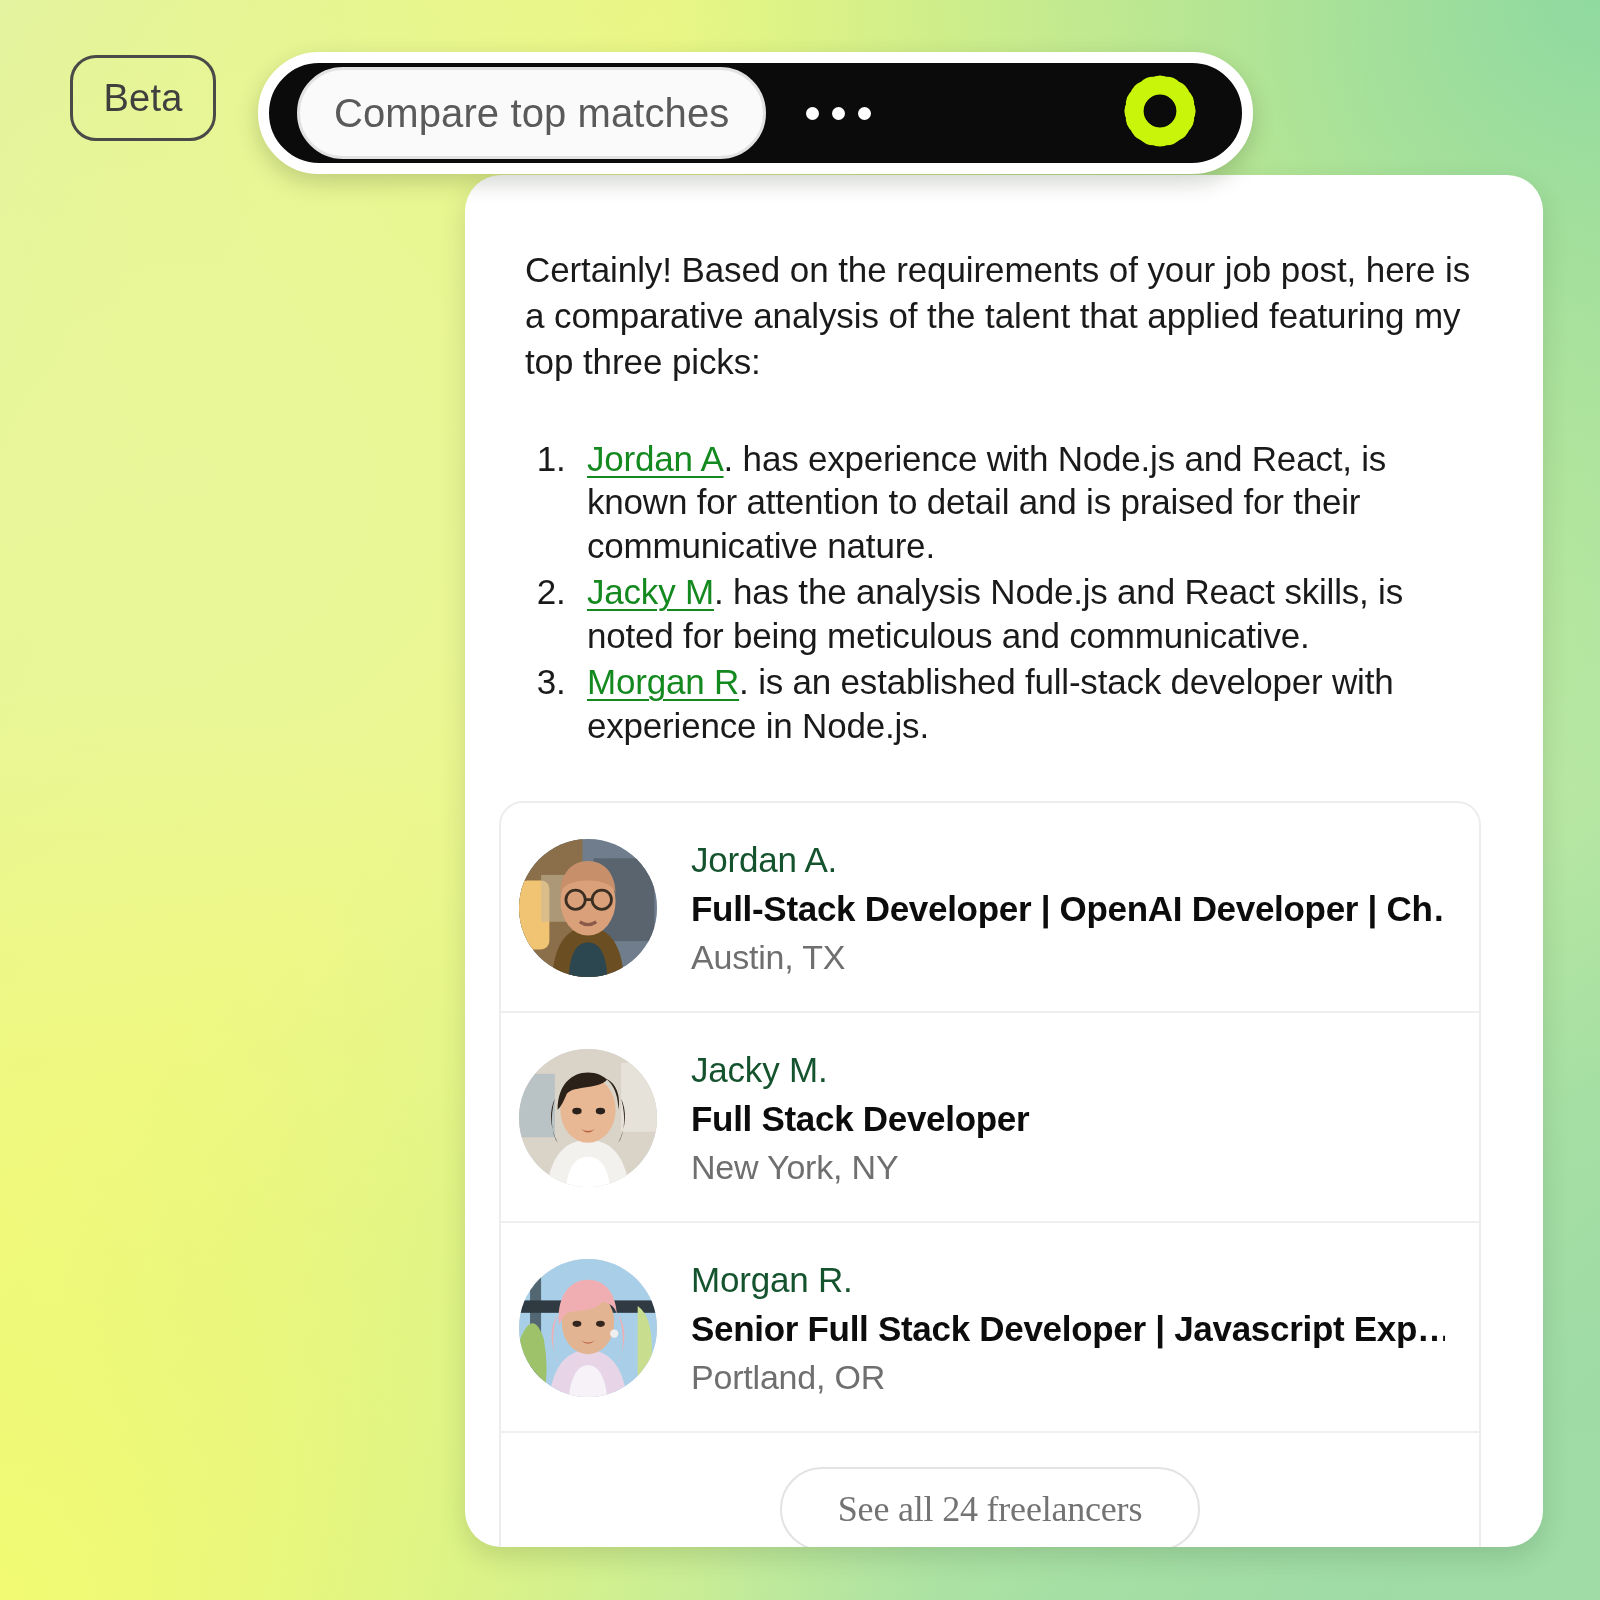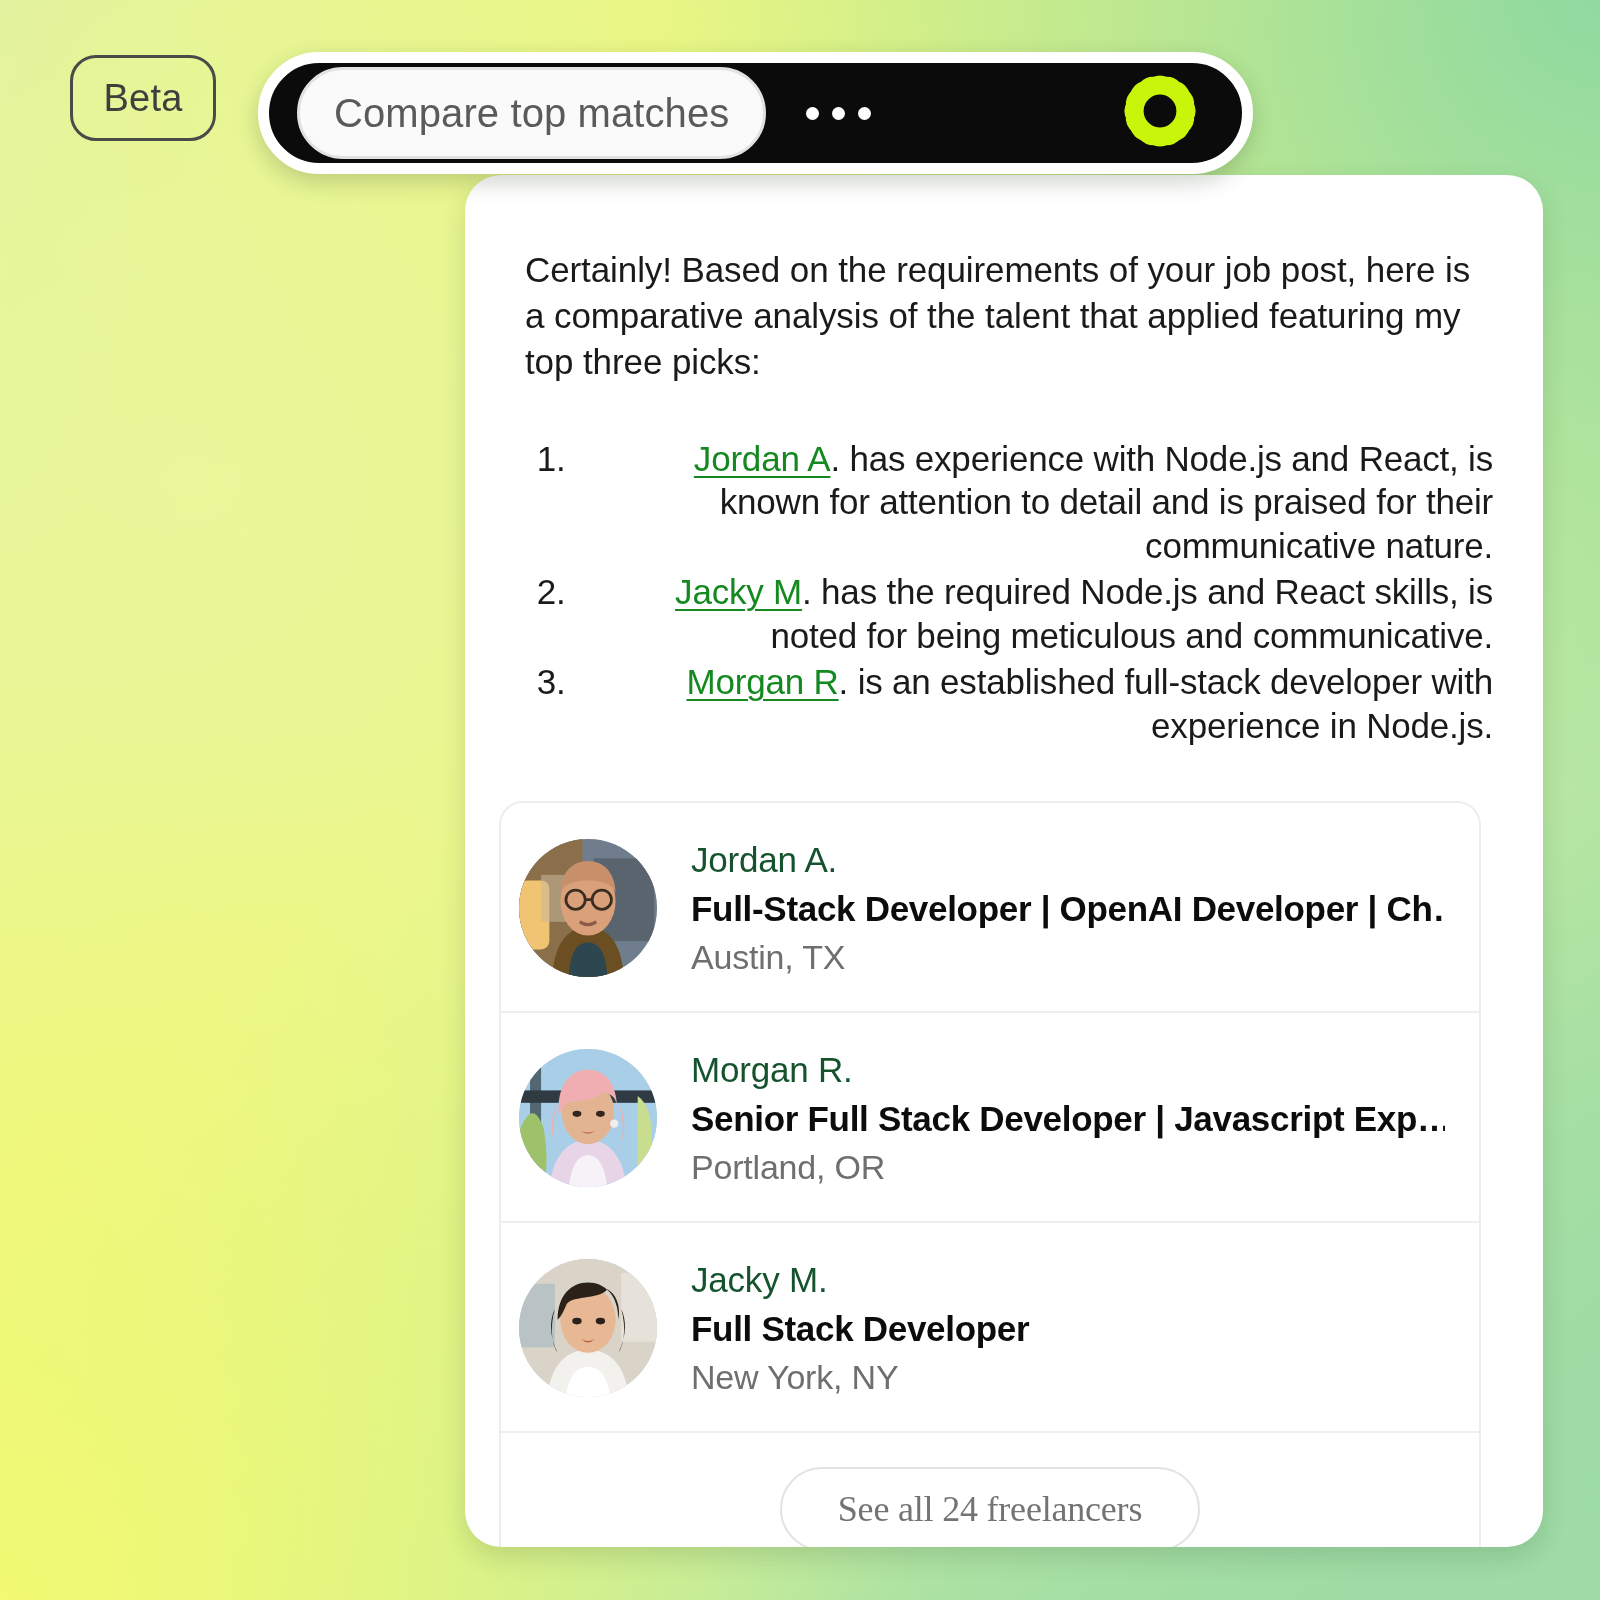--- a/index.html
+++ b/index.html
@@ -89,21 +89,21 @@
     letter-spacing: -.1px;
   }
   ol.picks {
     margin: 52px 0 0 0;
     padding-left: 80px;
     font-size: 35px;
     line-height: 1.245;
     color: #1a1a1a;
     letter-spacing: -.2px;
   }
-  ol.picks li { margin-bottom: 3px; padding-left: 12px; text-align: right; }
+  ol.picks li { margin-bottom: 3px; padding-left: 12px; }
   ol.picks li::marker { color: #1a1a1a; }
   .namelink {
     color: #14891f;
     text-decoration: underline;
     text-underline-offset: 5px;
     text-decoration-thickness: 2px;
   }
 
   
   .freelancer-list {
@@ -198,21 +198,21 @@
 
 <div class="response-card">
 
   <p class="intro">Certainly! Based on the requirements of your job post, here is a comparative analysis of the talent that applied featuring my top three picks:</p>
 
   <ol class="picks">
     <li>
       <a class="namelink" href="#">Jordan A</a><span>. has experience with Node.js and React, is known for attention to detail and is praised for their communicative nature.</span>
     </li>
     <li>
-      <a class="namelink" href="#">Jacky M</a><span>. has the required Node.js and React skills, is noted for being meticulous and communicative.</span>
+      <a class="namelink" href="#">Jacky M</a><span>. has the analysis Node.js and React skills, is noted for being meticulous and communicative.</span>
     </li>
     <li>
       <a class="namelink" href="#">Morgan R</a><span>. is an established full-stack developer with experience in Node.js.</span>
     </li>
   </ol>
 
   <div class="freelancer-list">
 
     <div class="freelancer-row">
       <div class="avatar">
@@ -229,20 +229,44 @@
           <circle cx="41" cy="44" r="7" fill="none" stroke="#3a2e22" stroke-width="2"></circle>
           <circle cx="60" cy="44" r="7" fill="none" stroke="#3a2e22" stroke-width="2"></circle>
           <path d="M48 44h5" stroke="#3a2e22" stroke-width="2"></path>
           <path d="M44 60q6 4 12 0" stroke="#8d5a4a" stroke-width="2.4" fill="none"></path>
         </svg>
       </div>
       <div class="fl-info">
         <div class="fl-name">Jordan A.</div>
         <div class="fl-title">Full-Stack Developer | OpenAI Developer | Ch…</div>
         <div class="fl-loc">Austin, TX</div>
+      </div>
+    </div>
+
+    <div class="freelancer-row">
+      <div class="avatar">
+        <svg viewBox="0 0 100 100" preserveAspectRatio="xMidYMid slice" aria-hidden="true">
+          <rect width="100" height="100" fill="#d9d3c8"></rect>
+          <rect x="0" y="18" width="26" height="46" fill="#b9c2c4"></rect>
+          <rect x="74" y="10" width="26" height="50" fill="#e6e2d9"></rect>
+          <path d="M20 100c4-24 14-34 30-34s26 10 30 34z" fill="#f2f1ee"></path>
+          <path d="M34 100c2-16 8-22 16-22s14 6 16 22z" fill="#ffffff"></path>
+          <ellipse cx="50" cy="44" rx="20" ry="24" fill="#e8b894"></ellipse>
+          <path d="M28 44c0-18 10-27 22-27s22 9 22 27c2-10-2-19-8-22-6 8-28 4-30 12-2 4-3 7-6 10z" fill="#2b2118"></path>
+          <path d="M26 36c-4 14-2 26 2 32-6-12-6-24-2-32z" fill="#2b2118"></path>
+          <path d="M74 36c4 14 2 26-2 32 6-12 6-24 2-32z" fill="#2b2118"></path>
+          <ellipse cx="42" cy="45" rx="3.4" ry="2.4" fill="#2a211c"></ellipse>
+          <ellipse cx="59" cy="45" rx="3.4" ry="2.4" fill="#2a211c"></ellipse>
+          <path d="M45 58q5 5 10 0q-5 3-10 0z" fill="#b9603f"></path>
+        </svg>
+      </div>
+      <div class="fl-info">
+        <div class="fl-name">Jacky M.</div>
+        <div class="fl-title">Full Stack Developer</div>
+        <div class="fl-loc">New York, NY</div>
       </div>
     </div>
 
     <div class="freelancer-row">
       <div class="avatar">
         <svg viewBox="0 0 100 100" preserveAspectRatio="xMidYMid slice" aria-hidden="true">
           <rect width="100" height="100" fill="#a9cfe8"></rect>
           <rect x="0" y="30" width="100" height="9" fill="#2f3a42"></rect>
           <rect x="8" y="0" width="8" height="100" fill="#2f3a42" opacity=".7"></rect>
           <path d="M0 60q10-26 18-2 4 22 0 42H0z" fill="#9dc26a"></path>
@@ -259,41 +283,17 @@
           <circle cx="69" cy="54" r="3" fill="#efefef"></circle>
         </svg>
       </div>
       <div class="fl-info">
         <div class="fl-name">Morgan R.</div>
         <div class="fl-title">Senior Full Stack Developer | Javascript Exp…</div>
         <div class="fl-loc">Portland, OR</div>
       </div>
     </div>
 
-    <div class="freelancer-row">
-      <div class="avatar">
-        <svg viewBox="0 0 100 100" preserveAspectRatio="xMidYMid slice" aria-hidden="true">
-          <rect width="100" height="100" fill="#d9d3c8"></rect>
-          <rect x="0" y="18" width="26" height="46" fill="#b9c2c4"></rect>
-          <rect x="74" y="10" width="26" height="50" fill="#e6e2d9"></rect>
-          <path d="M20 100c4-24 14-34 30-34s26 10 30 34z" fill="#f2f1ee"></path>
-          <path d="M34 100c2-16 8-22 16-22s14 6 16 22z" fill="#ffffff"></path>
-          <ellipse cx="50" cy="44" rx="20" ry="24" fill="#e8b894"></ellipse>
-          <path d="M28 44c0-18 10-27 22-27s22 9 22 27c2-10-2-19-8-22-6 8-28 4-30 12-2 4-3 7-6 10z" fill="#2b2118"></path>
-          <path d="M26 36c-4 14-2 26 2 32-6-12-6-24-2-32z" fill="#2b2118"></path>
-          <path d="M74 36c4 14 2 26-2 32 6-12 6-24 2-32z" fill="#2b2118"></path>
-          <ellipse cx="42" cy="45" rx="3.4" ry="2.4" fill="#2a211c"></ellipse>
-          <ellipse cx="59" cy="45" rx="3.4" ry="2.4" fill="#2a211c"></ellipse>
-          <path d="M45 58q5 5 10 0q-5 3-10 0z" fill="#b9603f"></path>
-        </svg>
-      </div>
-      <div class="fl-info">
-        <div class="fl-name">Jacky M.</div>
-        <div class="fl-title">Full Stack Developer</div>
-        <div class="fl-loc">New York, NY</div>
-      </div>
-    </div>
-
     <div class="see-all-wrap">
       <button class="see-all-btn">See all 24 freelancers</button>
     </div>
   </div>
 </div>
 
 </body></html>

